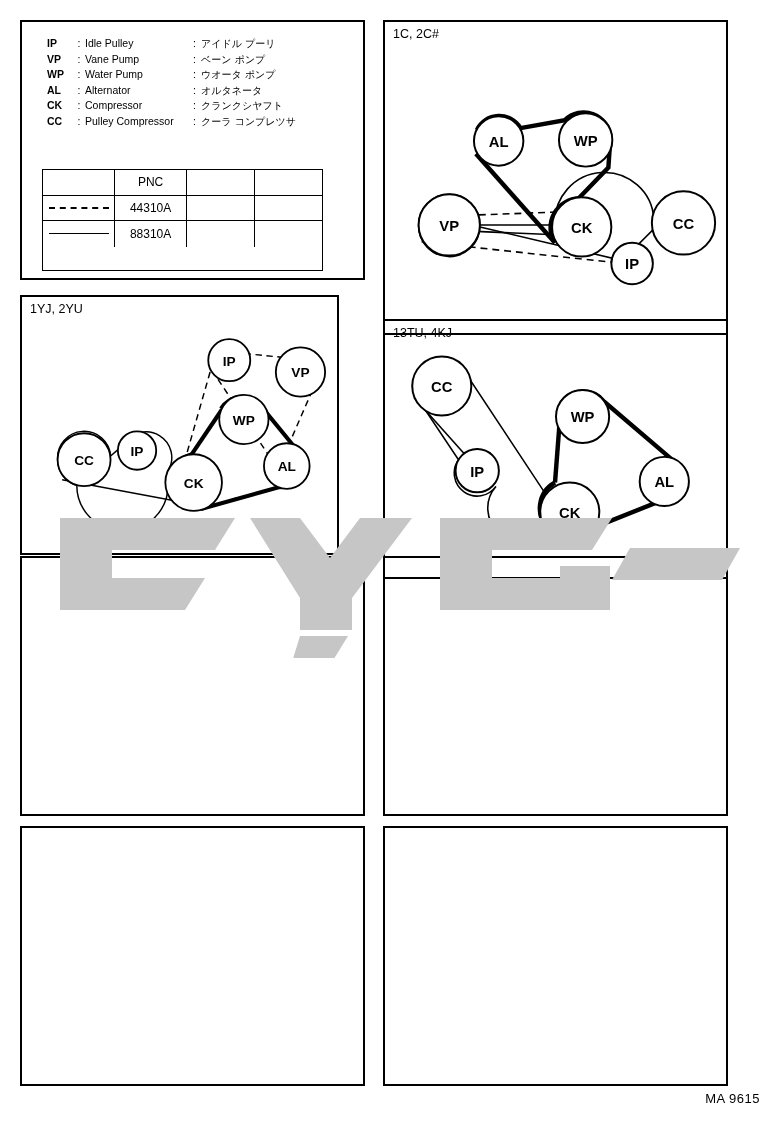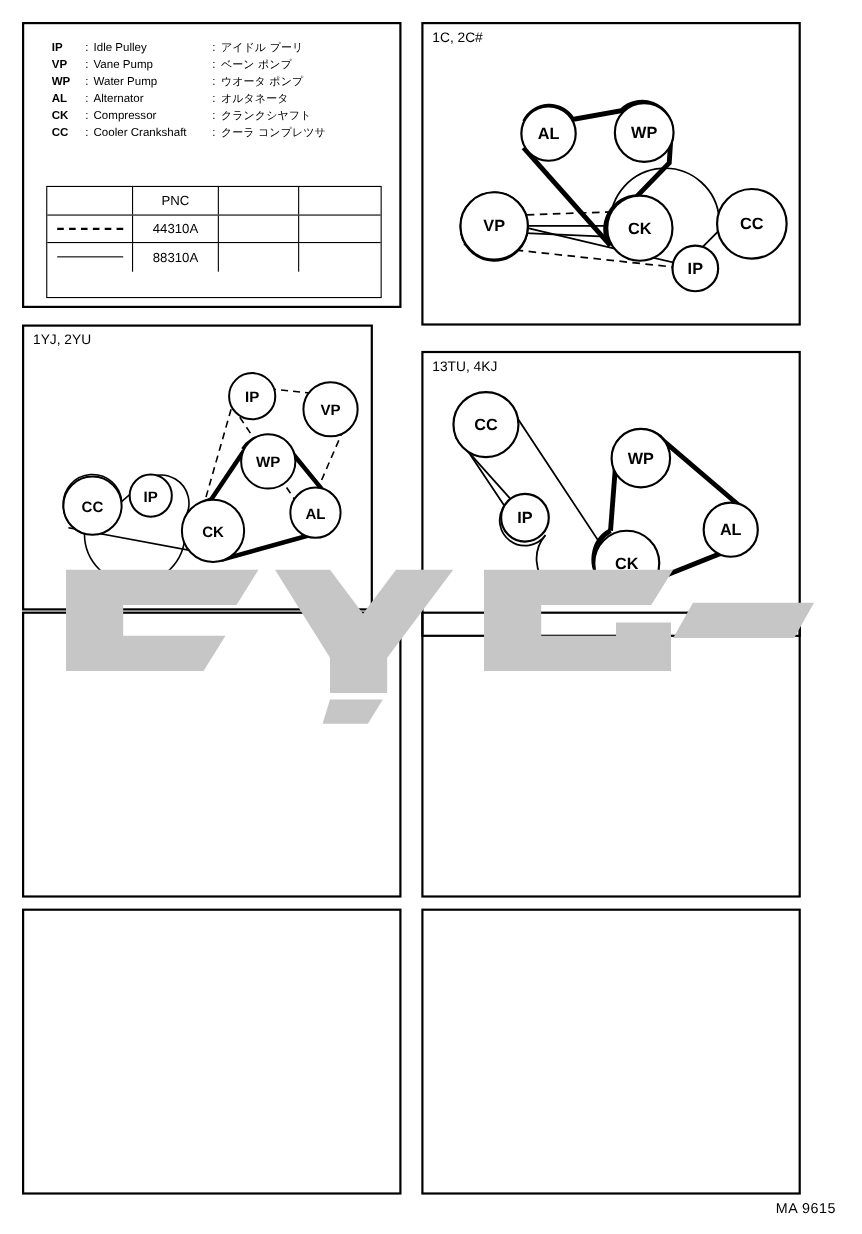--- a/index.html
+++ b/index.html
@@ -73,21 +73,21 @@
   .legend-colon { width: 12px; text-align: center; }
   .legend-en { width: 108px; }
   .legend-colon2 { width: 8px; text-align: left; }
   .legend-jp { font-family: "DejaVu Sans", sans-serif; font-size: 10px; }
 
   
   .pnc-table {
     position: absolute;
     left: 20px;
     top: 147px;
-    width: 305px;
+    width: 281px;
     height: 102px;
     border: 1.5px solid #000;
     box-sizing: border-box;
   }
   .pnc-row {
     display: flex;
     height: 25.5px;
     box-sizing: border-box;
     border-bottom: 1.5px solid #000;
   }
@@ -107,21 +107,21 @@
   .c4 { width: 73px; }
   .sample {
     width: 60px;
     height: 0;
   }
   .sample-thick { border-top: 4px solid #000; }
   .sample-dashed { border-top: 2px dashed #000; }
   .sample-thin { border-top: 1.5px solid #000; }
 
   
-  #panel-1c { left: 383px; top: 20px; width: 345px; height: 276px; }
+  #panel-1c { left: 383px; top: 20px; width: 345px; height: 315px; }
   #panel-1yj { left: 20px; top: 295px; width: 319px; height: 260px; }
   #panel-13tu { left: 383px; top: 295px; width: 345px; height: 260px; margin-top: 24px; }
   #panel-blank-1 { left: 20px; top: 556px; width: 345px; height: 260px; }
   #panel-blank-2 { left: 383px; top: 556px; width: 345px; height: 260px; }
   #panel-blank-3 { left: 20px; top: 826px; width: 345px; height: 260px; }
   #panel-blank-4 { left: 383px; top: 826px; width: 345px; height: 260px; }
 
   .diagram-svg {
     position: absolute;
     left: 0;
@@ -203,21 +203,21 @@
       <div class="legend-row">
         <span class="legend-code">CK</span>
         <span class="legend-colon">:</span>
         <span class="legend-en">Compressor</span>
         <span class="legend-colon2">:</span>
         <span class="legend-jp">クランクシヤフト</span>
       </div>
       <div class="legend-row">
         <span class="legend-code">CC</span>
         <span class="legend-colon">:</span>
-        <span class="legend-en">Cooler Crankshaft</span>
+        <span class="legend-en">Pulley Compressor</span>
         <span class="legend-colon2">:</span>
         <span class="legend-jp">クーラ コンプレツサ</span>
       </div>
     </div>
 
     <div class="pnc-table">
       <div class="pnc-row">
         <div class="pnc-cell c1"></div>
         <div class="pnc-cell c2">PNC</div>
         <div class="pnc-cell c3"></div>

